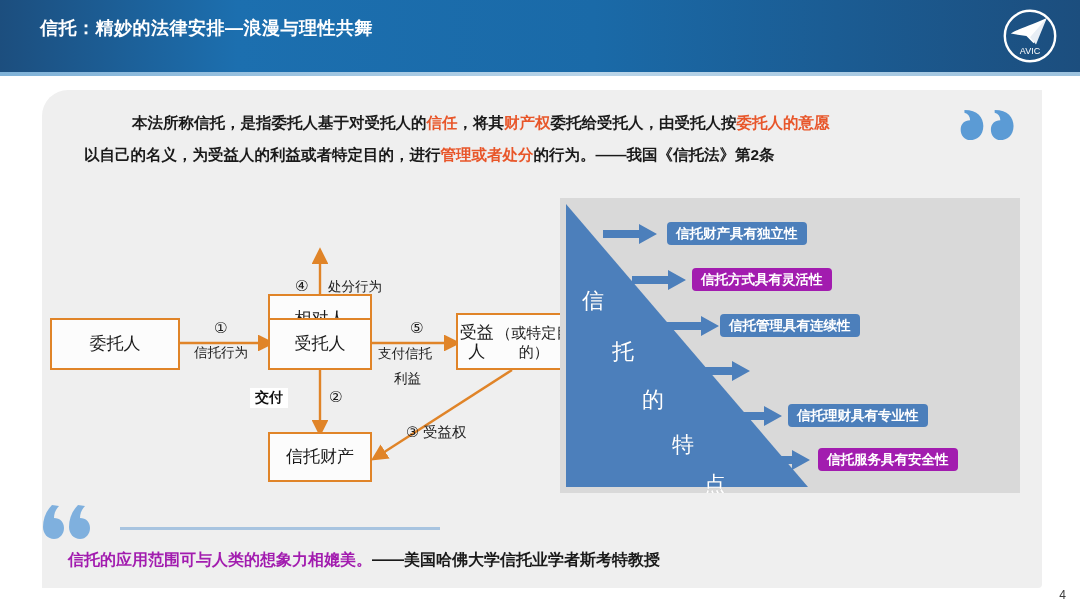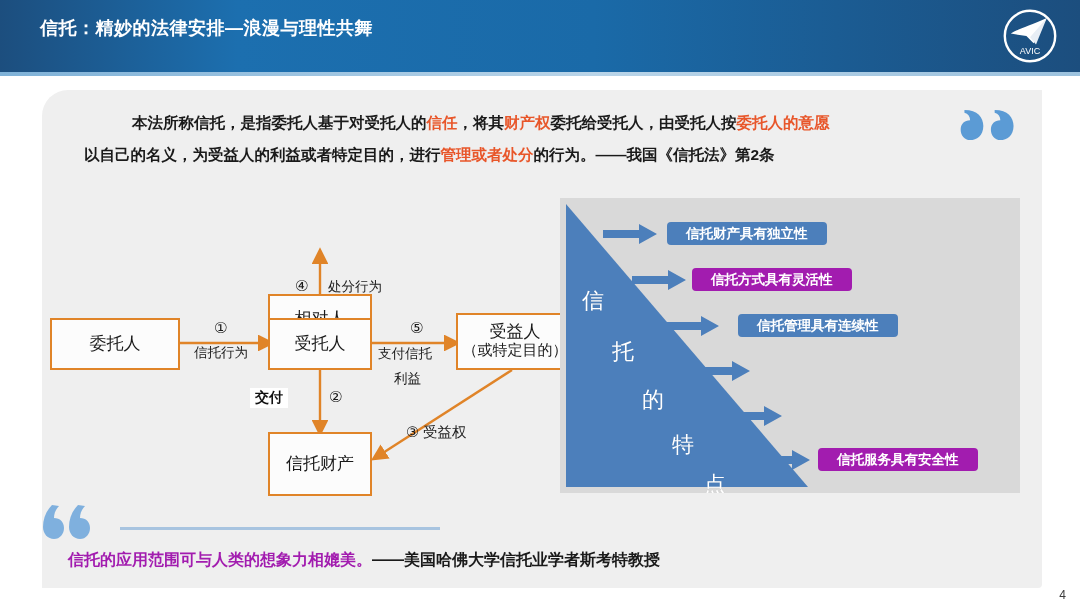--- a/index.html
+++ b/index.html
@@ -70,21 +70,21 @@
   }
   #tri { position:absolute; left:0; top:0; width:460px; height:295px; }
   .vchar {
     position:absolute; color:#ffffff; font-size:22px; font-weight:normal;
     text-shadow:0 0 1px rgba(0,0,0,0.12);
   }
   .feat {
     position:absolute; height:23px; border-radius:4px;
     display:flex; align-items:center; justify-content:center;
     color:#ffffff; font-size:13.5px; font-weight:bold; white-space:nowrap;
-    padding:0 19px;
+    padding:0 9px;
   }
   .feat.blue { background:#4C7FBB; }
   .feat.orange { background:#a21caf; }
   .arrow { position:absolute; }
 
   
   #bottom-quotemark { position:absolute; left:0px; top:415px; width:56px; height:34px; }
   #bottom-rule {
     position:absolute; left:78px; top:437px; width:320px; height:3px;
     background:#A8C4E0;
@@ -155,25 +155,25 @@
 
       <div class="dbox" style="left:226px; top:99px; width:104px; height:50px; top:99px;">
         <span>相对人</span>
       </div>
       <div class="dbox" style="left:8px; top:123px; width:130px; height:52px;">
         <span>委托人</span>
       </div>
       <div class="dbox" style="left:226px; top:123px; width:104px; height:52px;">
         <span>受托人</span>
       </div>
-      <div class="dbox" style="left:414px; top:118px; width:118px; height:57px; flex-direction:column; line-height:19px;font-family:Liberation Mono, monospace;">
+      <div class="dbox" style="left:414px; top:118px; width:118px; height:57px; flex-direction:row; line-height:19px;">
         <span>受益人</span>
         <span style="font-size:15px">（或特定目的）</span>
       </div>
-      <div class="dbox" style="left:226px; top:237px; width:104px; height:64px;">
+      <div class="dbox" style="left:226px; top:237px; width:104px; height:50px;">
         <span>信托财产</span>
       </div>
 
       <span class="dnum" style="left:172px; top:124px;">①</span>
       <span class="dnum" style="left:287px; top:193px;">②</span>
       <span class="dnum" style="left:253px; top:82px;">④</span>
       <span class="dnum" style="left:368px; top:124px;">⑤</span>
 
       <span class="dlabel" style="left:152px; top:150px;text-align:center;">信托行为</span>
       <span class="dlabel" style="left:286px; top:84px;">处分行为</span>
@@ -209,21 +209,22 @@
       </svg>
       <svg class="arrow" style="left:168px; top:208px; width:54px; height:20px;" viewBox="0 0 54 20">
         <path d="M0 6 H36 V0 L54 10 L36 20 V14 H0 Z" fill="#4C7FBB"></path>
       </svg>
       <svg class="arrow" style="left:196px; top:252px; width:54px; height:20px;" viewBox="0 0 54 20">
         <path d="M0 6 H36 V0 L54 10 L36 20 V14 H0 Z" fill="#4C7FBB"></path>
       </svg>
 
       <div class="feat blue" style="left:107px; top:24px;">信托财产具有独立性</div>
       <div class="feat orange" style="left:132px; top:70px;">信托方式具有灵活性</div>
-      <div class="feat blue" style="left:178px; top:116px;">信托管理具有连续性</div>
+      <div class="feat blue" style="left:160px; top:116px;">信托管理具有连续性</div>
+      <div class="feat blue" style="left:228px; top:206px;">信托理财具有专业性</div>
       <div class="feat orange" style="left:258px; top:250px;">信托服务具有安全性</div>
     </div>
 
     <svg id="bottom-quotemark" viewBox="0 0 56 34">
       <path d="M10 0 C4 6 1 14 1 22 C1 29 6 34 12 34 C18 34 22 29 22 23 C22 17 18 13 12 13 C12 8 14 4 17 1 Z" fill="#7FB0DE"></path>
       <path d="M36 0 C30 6 27 14 27 22 C27 29 32 34 38 34 C44 34 48 29 48 23 C48 17 44 13 38 13 C38 8 40 4 43 1 Z" fill="#7FB0DE"></path>
     </svg>
     <div id="bottom-rule"></div>
     <div id="bottom-quote">
       <span class="bq-main">信托的应用范围可与人类的想象力相媲美。</span><span class="bq-src">——美国哈佛大学信托业学者斯考特教授</span>

